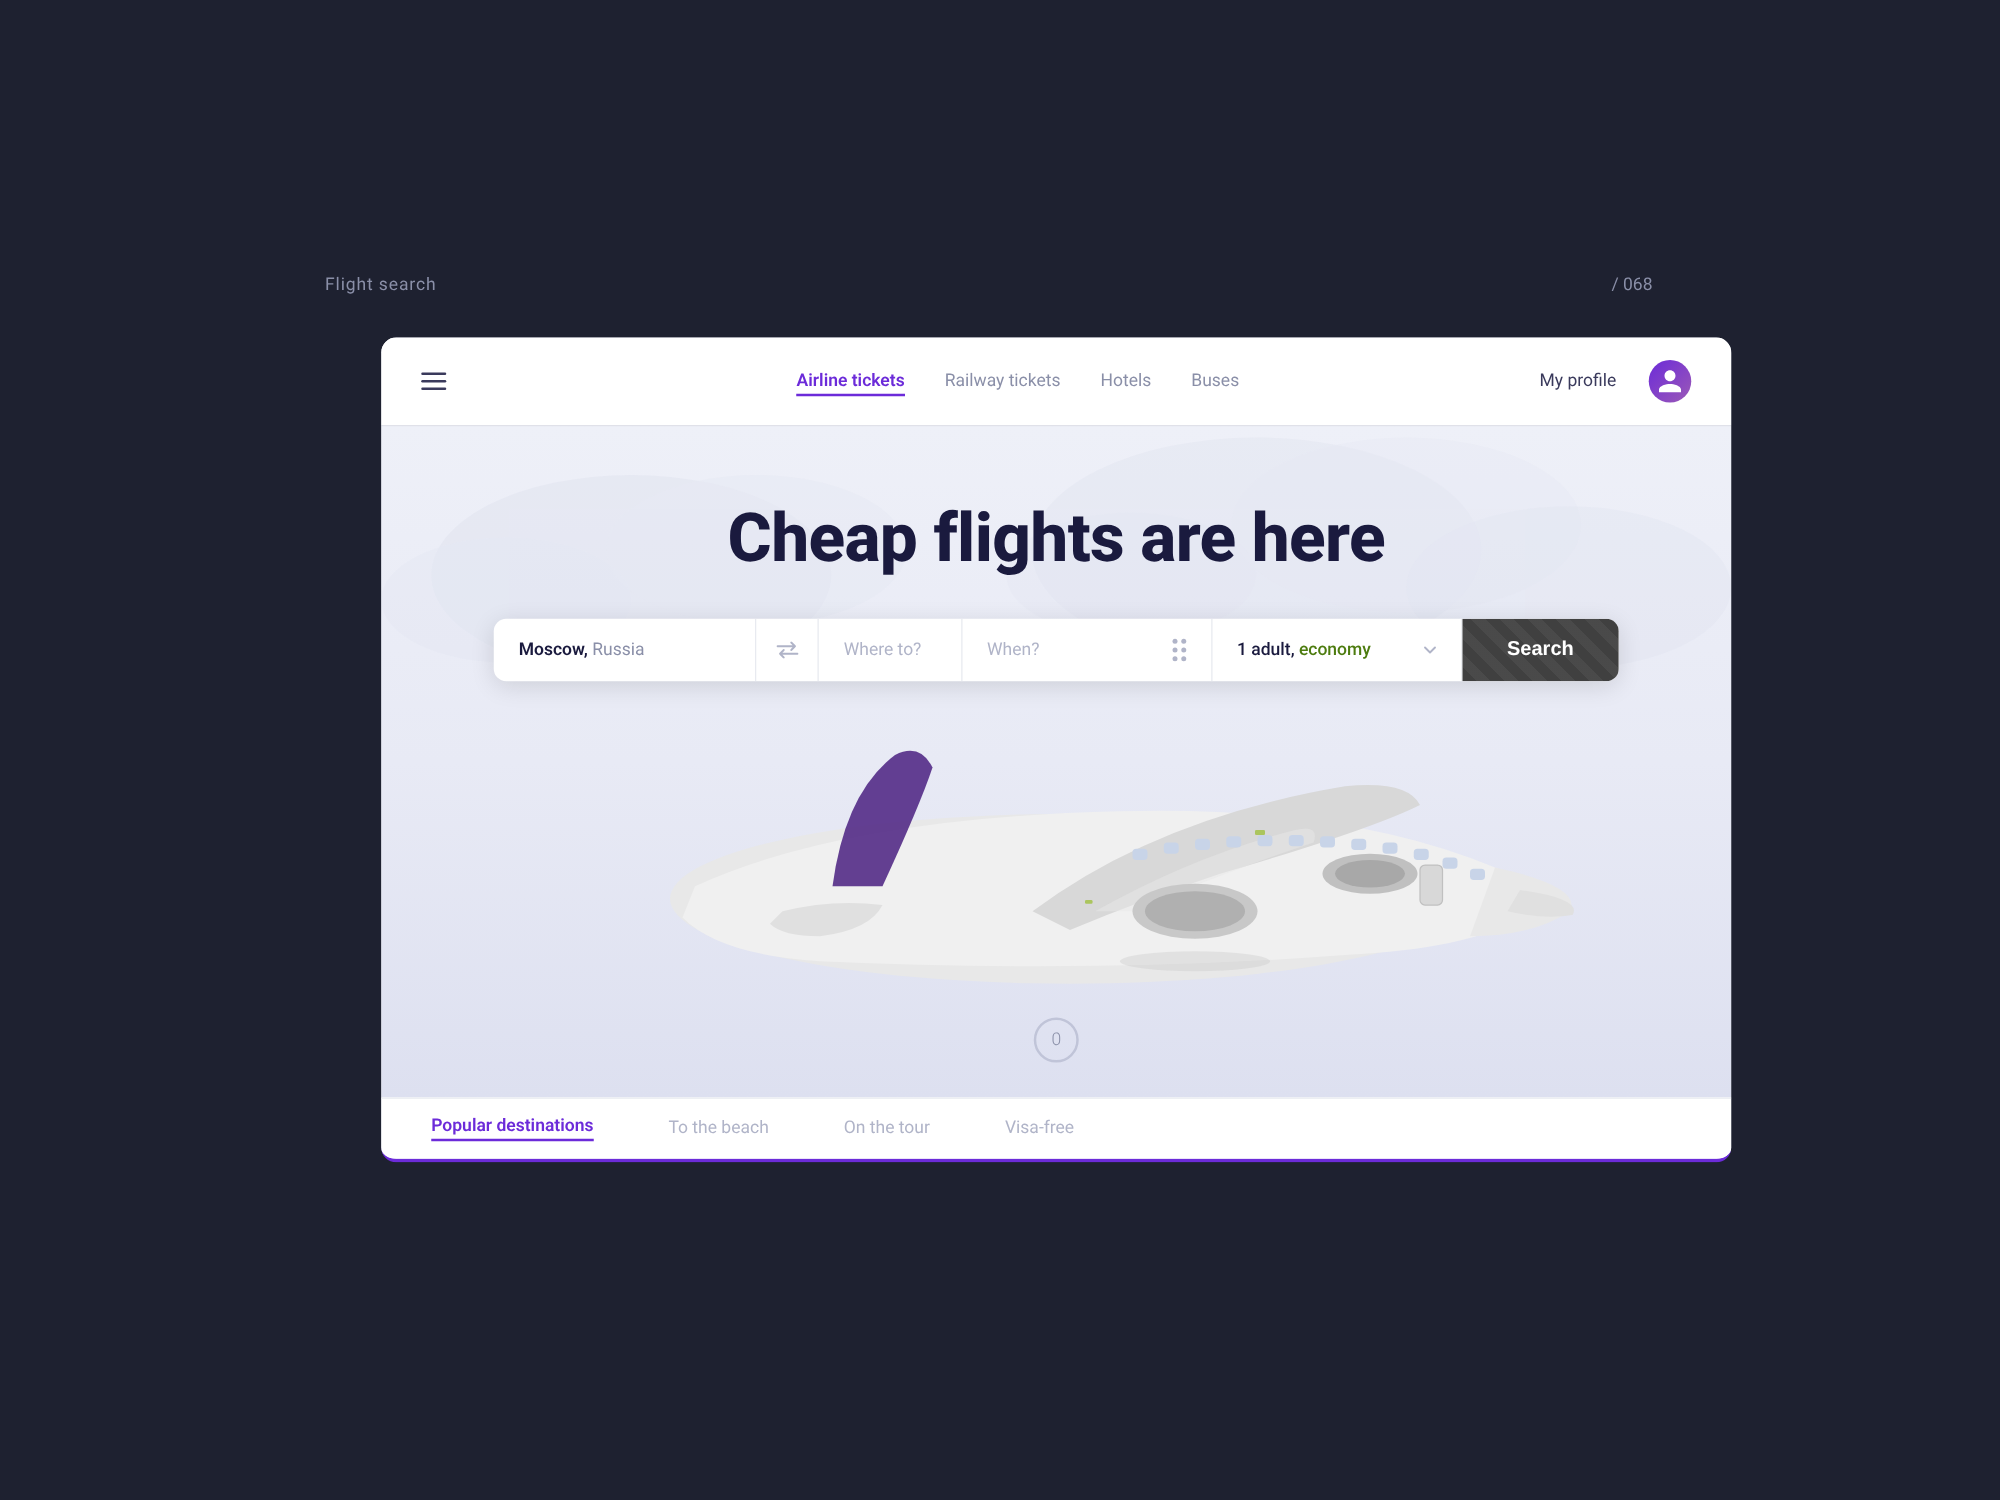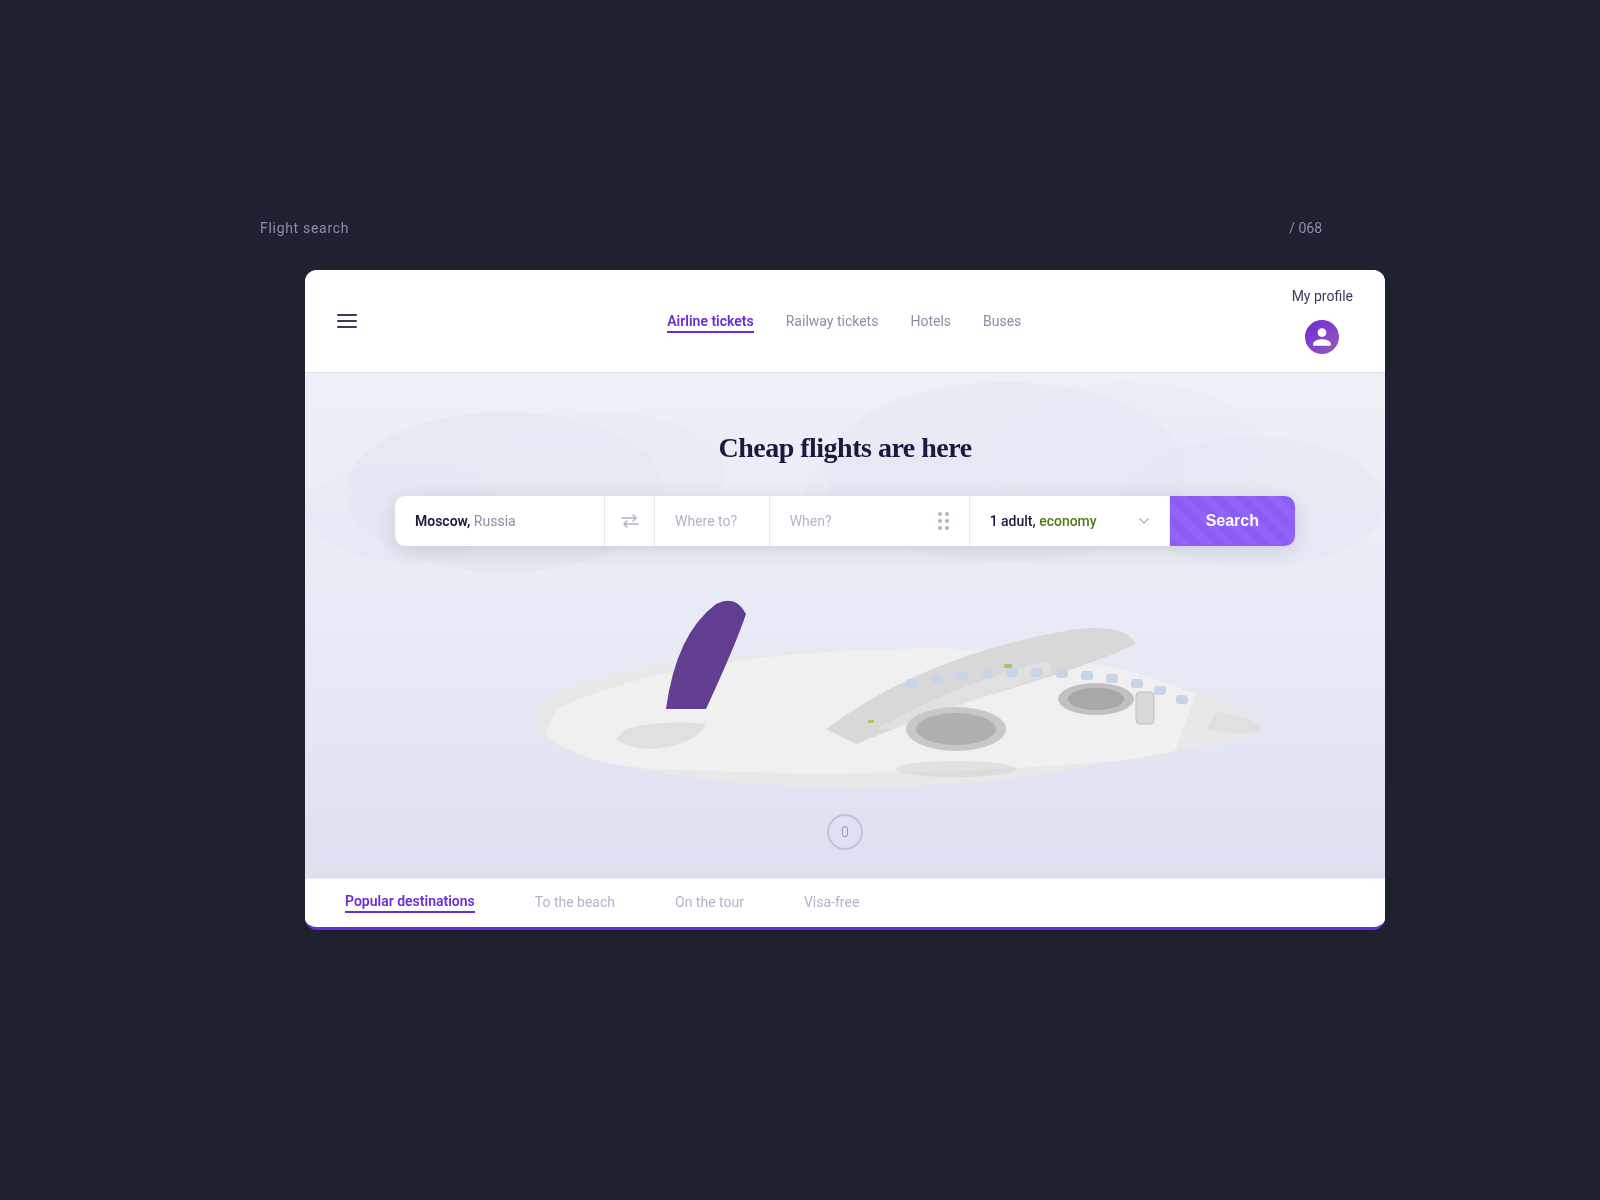--- a/index.html
+++ b/index.html
@@ -99,23 +99,22 @@
     .nav-link.active {
       color: #6c2bd9;
       font-weight: 600;
       border-bottom: 2px solid #6c2bd9;
       padding-bottom: 2px;
     }
 
     .profile-section {
       display: flex;
       align-items: center;
-      gap: 16px;
-      cursor: pointer;
-      flex-direction: column;
+      gap: 26px;
+      cursor: pointer;
     }
 
     .profile-label {
       font-size: 14px;
       color: #3a3a5c;
     }
 
     .profile-avatar {
       width: 34px;
       height: 34px;
@@ -155,26 +154,25 @@
       top: 0; left: 0; right: 0;
       width: 100%;
       height: 320px;
       opacity: 0.5;
     }
 
     .hero-title {
       position: relative;
       z-index: 2;
       margin-top: 60px;
-      font-size: 28px;
+      font-size: 54px;
       font-weight: 800;
       color: #1a1a3e;
       text-align: left;
       letter-spacing: -0.5px;
-      font-family: Liberation Serif, serif;
     }
 
     
     .search-bar {
       position: relative;
       z-index: 5;
       display: flex;
       align-items: center;
       background: #fff;
       border-radius: 10px;
@@ -258,21 +256,21 @@
       display: block;
       width: 4px;
       height: 4px;
       background: #b0b4c8;
       border-radius: 50%;
     }
 
     .search-btn {
       height: 100%;
       padding: 0 36px;
-      background: #8b5cf6;
+      background: #404040;
       color: #fff;
       font-size: 16px;
       font-weight: 600;
       border: none;
       cursor: pointer;
       white-space: nowrap;
       position: relative;
       overflow: hidden;
     }
 

